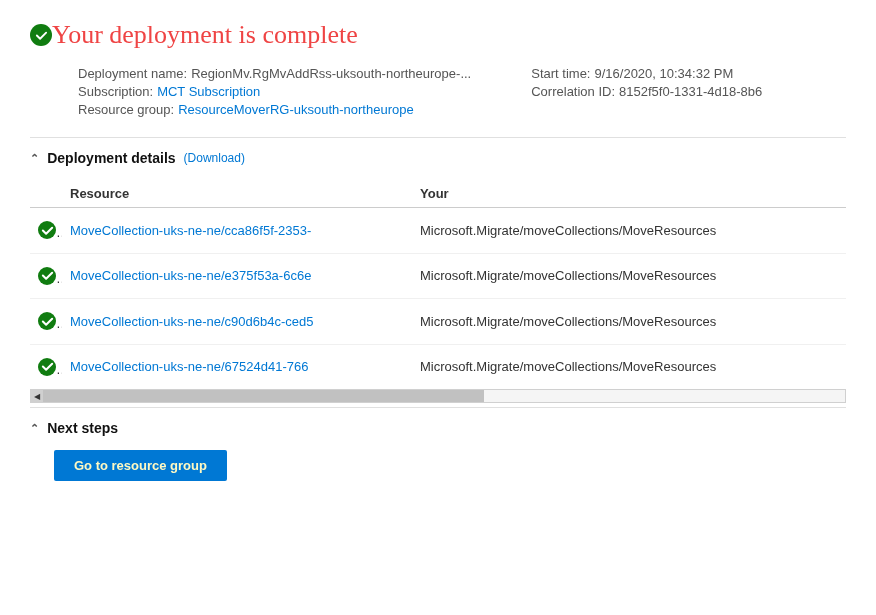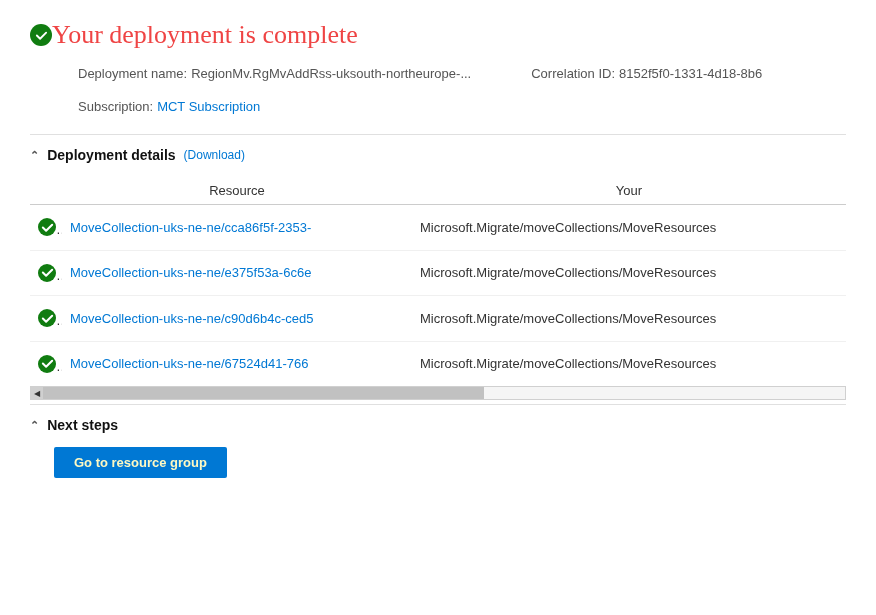--- a/index.html
+++ b/index.html
@@ -29,21 +29,21 @@
     
     .meta-section {
       display: flex;
       gap: 60px;
       margin-bottom: 20px;
       padding-left: 48px;
     }
     .meta-left, .meta-right {
       display: flex;
       flex-direction: column;
-      gap: 18px;
+      gap: 3px;
     }
     .meta-row {
       display: flex;
       gap: 4px;
       font-size: 13px;
       color: #555;
     }
     .meta-label {
       color: #555;
       white-space: nowrap;
@@ -82,22 +82,22 @@
       text-decoration: none;
     }
 
     
     .deployment-table {
       width: 100%;
       border-collapse: collapse;
       margin-bottom: 0;
     }
     .deployment-table th {
-      text-align: center;
-      font-weight: 400;
+      text-align: left;
+      font-weight: 700;
       font-size: 13px;
       color: #333;
       padding: 6px 8px 6px 8px;
       border-bottom: 1px solid #ccc;
     }
     .deployment-table td {
       padding: 13px 8px;
       font-size: 13px;
       border-bottom: 1px solid #f0f0f0;
       white-space: nowrap;
@@ -176,22 +176,30 @@
 <div class="meta-section">
   <div class="meta-left">
     <div class="meta-row">
       <span class="meta-label">Deployment name:</span>
       <span class="meta-value">RegionMv.RgMvAddRss-uksouth-northeurope-...</span>
     </div>
     <div class="meta-row">
       <span class="meta-label">Subscription:</span>
       <a class="meta-link">MCT Subscription</a>
     </div>
+    <div class="meta-row">
+      <span class="meta-label">Resource group:</span>
+      <a class="meta-link">ResourceMoverRG-uksouth-northeurope</a>
+    </div>
   </div>
   <div class="meta-right">
+    <div class="meta-row">
+      <span class="meta-label">Start time:</span>
+      <span class="meta-value">9/16/2020, 10:34:32 PM</span>
+    </div>
     <div class="meta-row">
       <span class="meta-label">Correlation ID:</span>
       <span class="meta-value">8152f5f0-1331-4d18-8b6</span>
     </div>
   </div>
 </div>
 
 <div class="section-header">
   <span class="chevron">⌃</span>
   <span>Deployment details</span>

